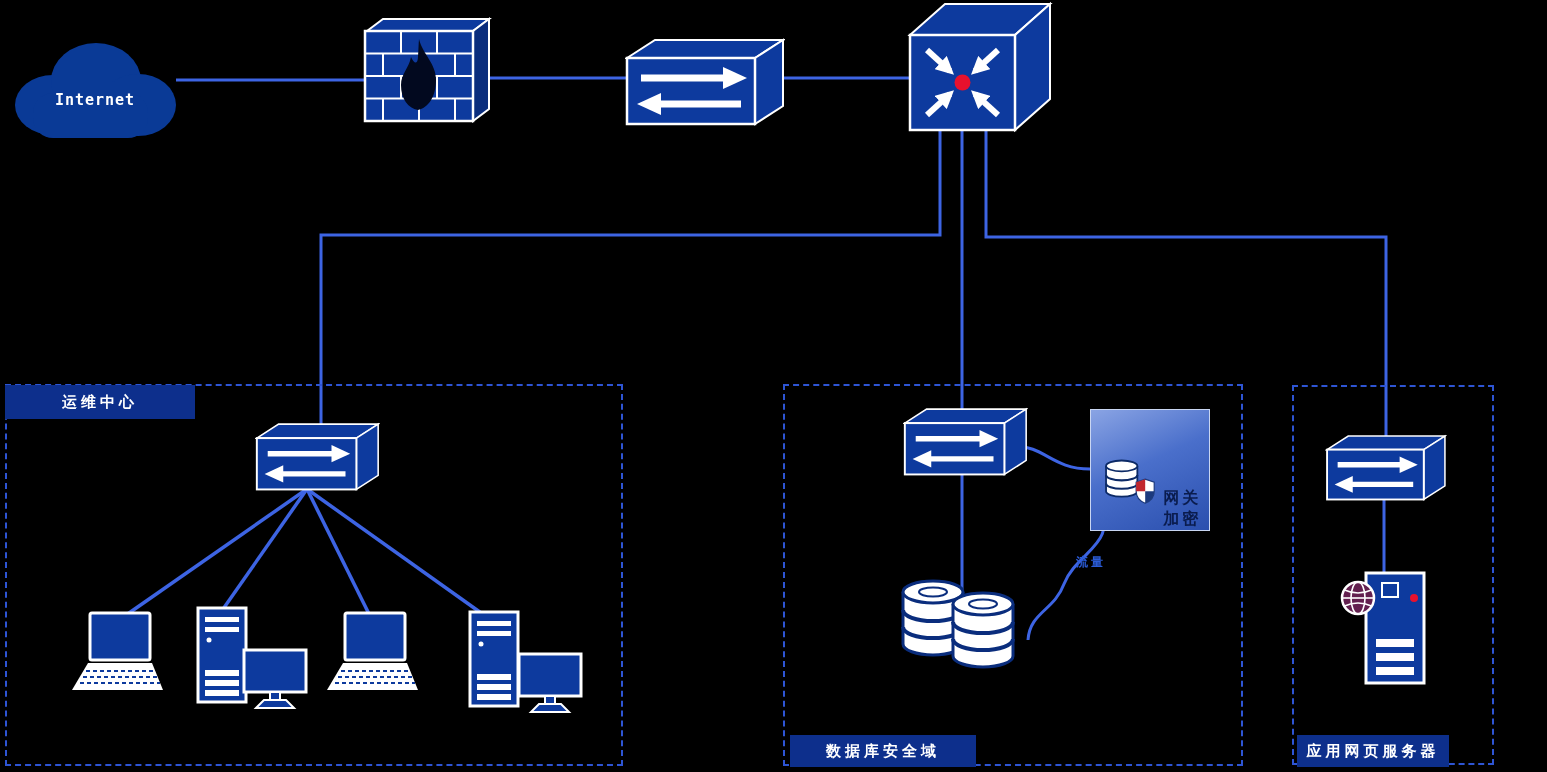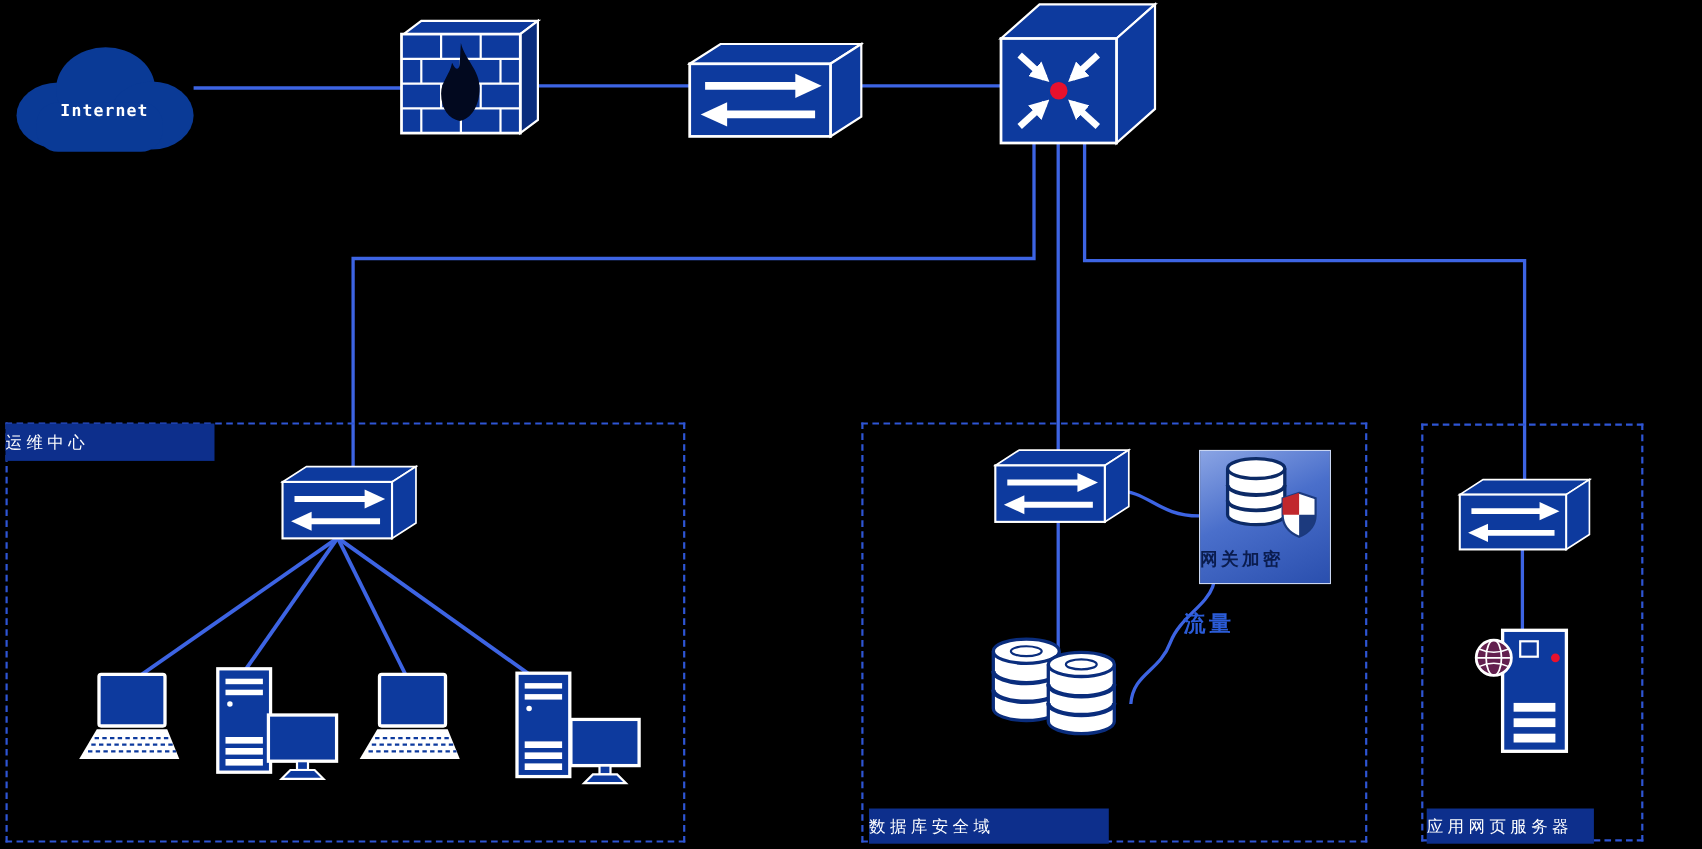--- a/index.html
+++ b/index.html
@@ -2,24 +2,24 @@
 <html><head>
 <meta charset="utf-8">
 <style>
   * { margin:0; padding:0; box-sizing:border-box; }
   html,body { background:#000; }
   body { font-family:"DejaVu Sans", sans-serif; }
   .canvas { position:relative; width:1547px; height:772px; background:#000; overflow:hidden; }
   .layer { position:absolute; left:0; top:0; }
   .node { position:absolute; }
   .zone { position:absolute; border:2px dashed #2e55d4; }
-  .zone-label { position:absolute; background:#0d2f8c; color:#fff; display:flex; align-items:center; font-size:15px; font-weight:normal; letter-spacing:4px; }
-  .gateway { position:absolute; border:1px solid #c9d6f2; background:linear-gradient(155deg,#8aa4e4 0%,#4a6fcb 45%,#2a4fae 100%); display:flex; flex-direction:column; align-items:flex-start;font-family:Liberation Serif, serif; }
+  .zone-label { position:absolute; background:#0d2f8c; color:#fff; display:flex; align-items:center; justify-content:center; font-size:15px; font-weight:bold; letter-spacing:4px; }
+  .gateway { position:absolute; border:1px solid #c9d6f2; background:linear-gradient(155deg,#8aa4e4 0%,#4a6fcb 45%,#2a4fae 100%); display:flex; flex-direction:row; align-items:flex-end;font-family:Liberation Serif, serif; }
   .gateway-label { color:#0a1c4e; font-weight:bold; font-size:16px; letter-spacing:3px; margin-top:-3px; }
-  .traffic-label { position:absolute; color:#2b5cd8; font-weight:bold; font-size:20px; letter-spacing:3px; }
+  .traffic-label { position:absolute; color:#2b5cd8; font-weight:bold; font-size:12px; letter-spacing:3px; }
 </style>
 </head>
 <body>
 
 <div class="canvas">
 
   <svg class="layer" width="1547" height="772" viewBox="0 0 1547 772">
     <g stroke="#3d64e3" stroke-width="3" fill="none">
       <path d="M176 80 H365"></path>
       <path d="M489 78 H627"></path>
@@ -40,21 +40,21 @@
     </g>
   </svg>
 
   <div class="zone" style="left:5px;top:384px;width:618px;height:382px"></div>
   <div class="zone" style="left:783px;top:384px;width:460px;height:382px"></div>
   <div class="zone" style="left:1292px;top:385px;width:202px;height:380px"></div>
 
   <div class="zone-label" style="left:5px;top:385px;width:190px;height:34px">
     <span>运维中心</span>
   </div>
-  <div class="zone-label" style="left:790px;top:735px;width:218px;height:32px">
+  <div class="zone-label" style="left:790px;top:735px;width:186px;height:32px">
     <span>数据库安全域</span>
   </div>
   <div class="zone-label" style="left:1297px;top:735px;width:152px;height:32px">
     <span>应用网页服务器</span>
   </div>
 
   <svg class="node" style="left:8px;top:33px" width="170" height="110" viewBox="0 0 170 110">
     <g fill="#0a3a96">
       <ellipse cx="45" cy="72" rx="38" ry="30"></ellipse>
       <ellipse cx="88" cy="48" rx="45" ry="38"></ellipse>

